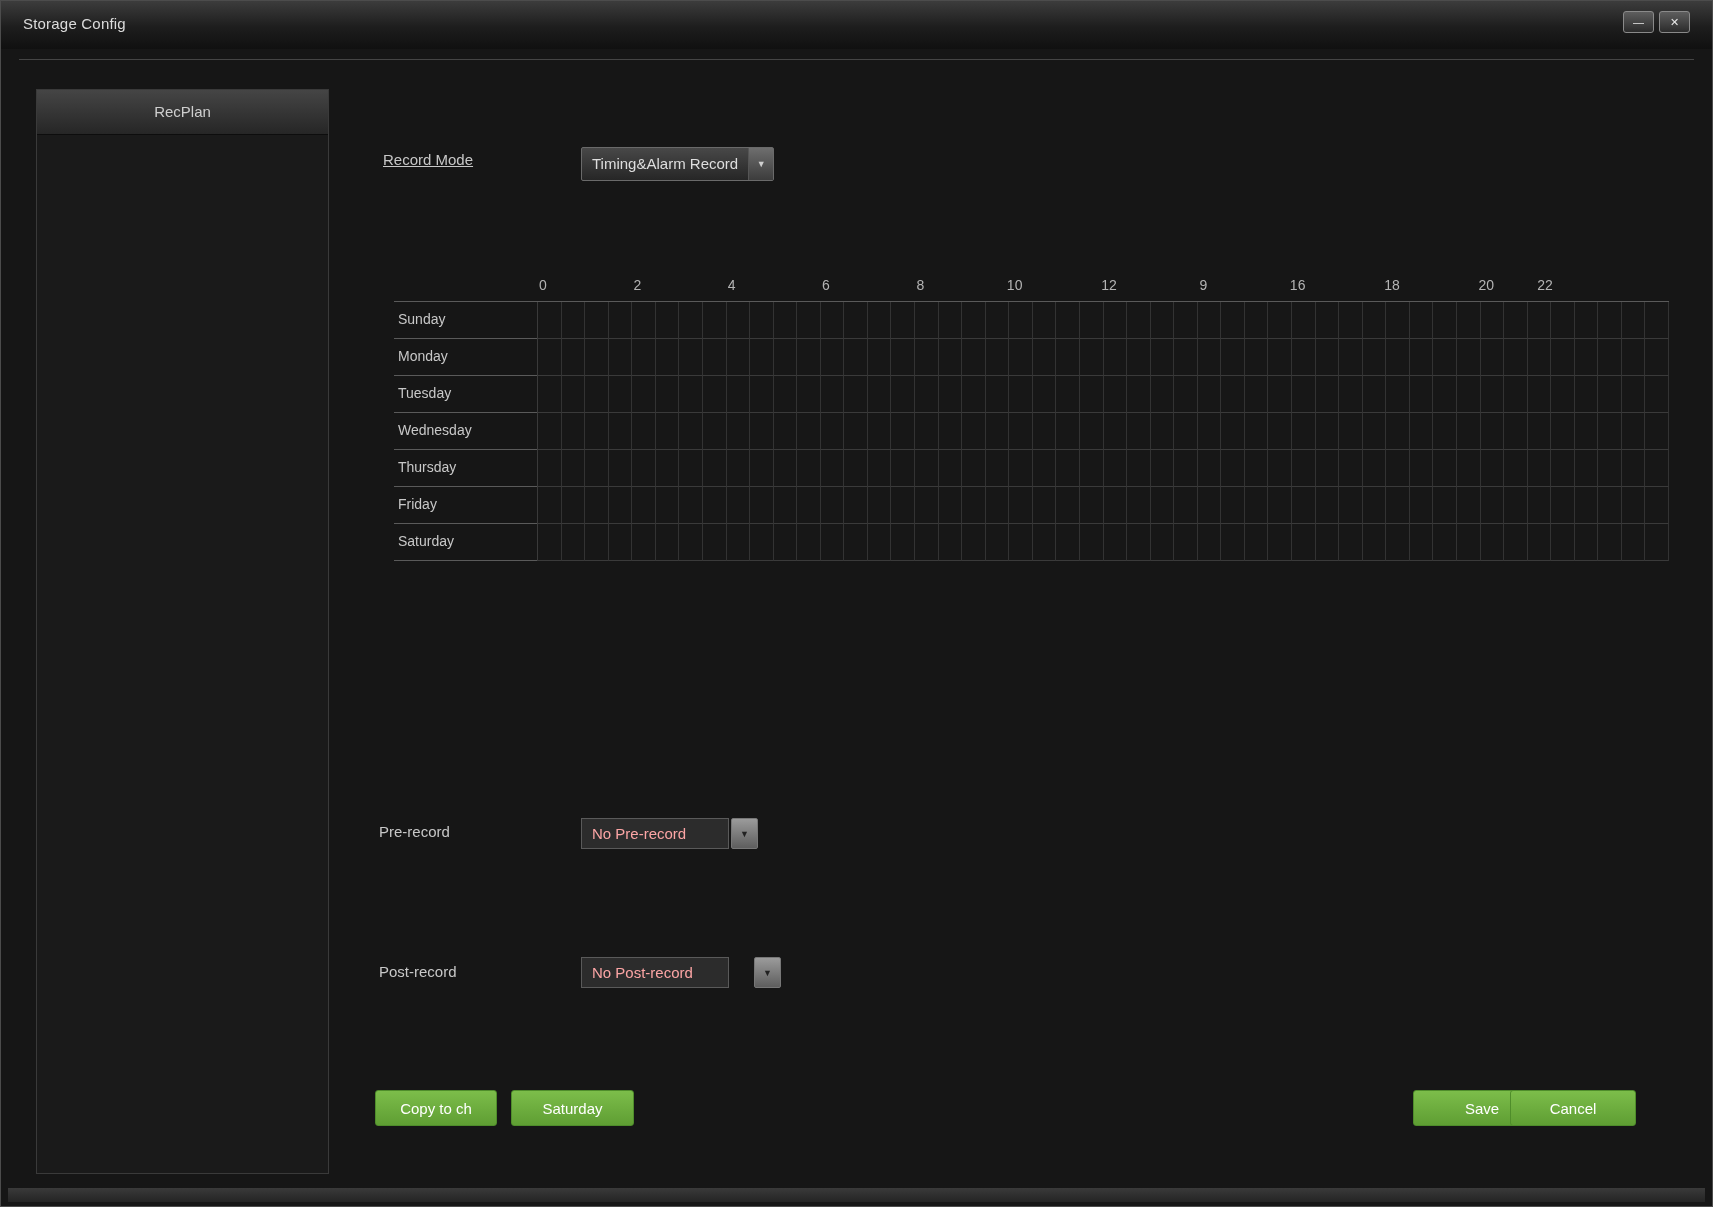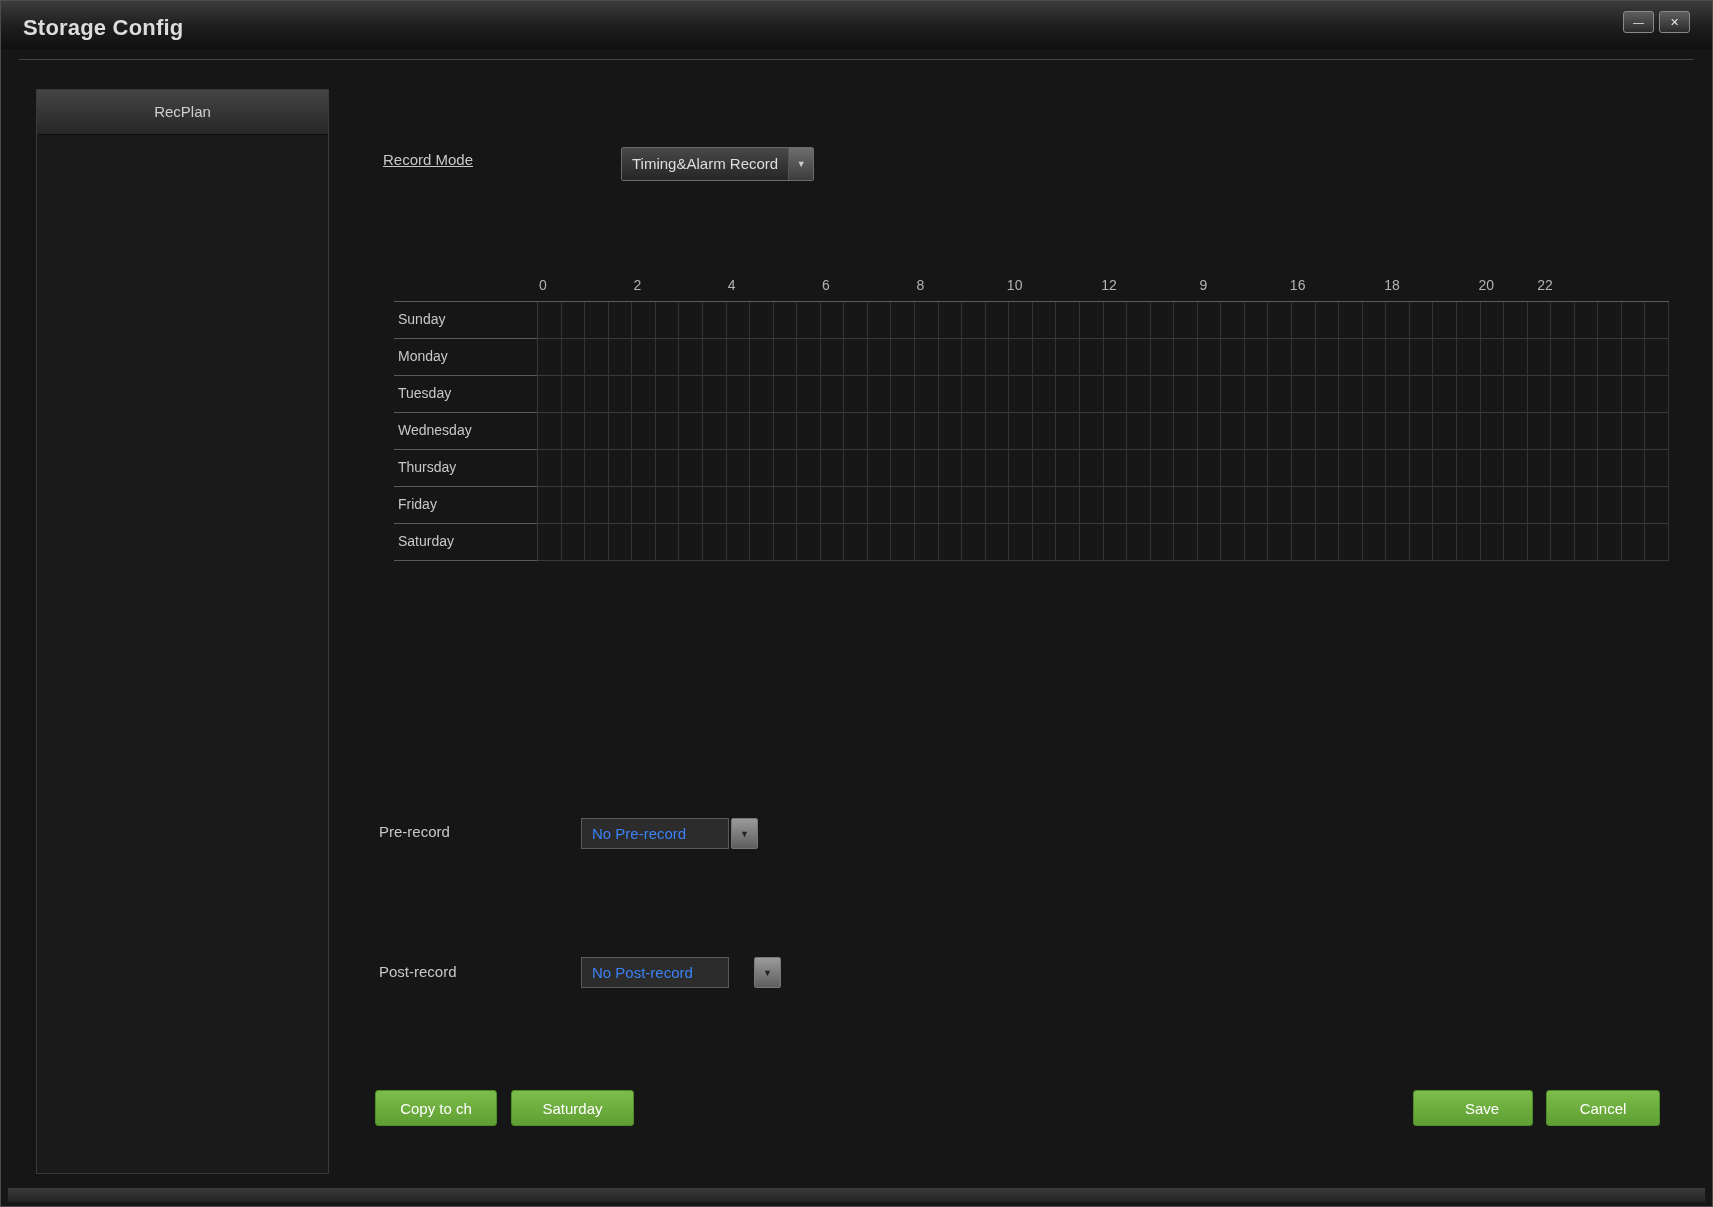--- a/index.html
+++ b/index.html
@@ -1,41 +1,41 @@
 <!DOCTYPE html>
 <html><head>
 <meta charset="utf-8">
 <style>
   html,body{margin:0;padding:0;background:#000;}
   body{width:1713px;height:1207px;font-family:"Liberation Sans", sans-serif;}
   .window{position:relative;width:1713px;height:1207px;background:#161616;border:1px solid #4c4c4c;box-sizing:border-box;overflow:hidden;}
 
   
   .titlebar{position:absolute;left:0;top:0;right:0;height:48px;background:linear-gradient(#3c3c3c,#1d1d1d 55%,#101010);}
-  .title-text{position:absolute;left:22px;top:14px;font-size:22px;font-weight:bold;color:#dcdcdc;letter-spacing:.2px;}
+  .title-text{position:absolute;left:22px;top:14px;font-size:15px;font-weight:normal;color:#dcdcdc;letter-spacing:.2px;}
   .win-btn{position:absolute;top:10px;width:31px;height:22px;background:linear-gradient(#5e5e5e,#2b2b2b);border:1px solid #8a8a8a;border-radius:3px;color:#e8e8e8;font-size:11px;line-height:20px;text-align:center;cursor:pointer;box-sizing:border-box;}
   .win-btn.min{right:58px;}
   .win-btn.close{right:22px;}
   .title-sep{position:absolute;left:18px;right:18px;top:58px;height:1px;background:#454545;}
 
   
   .sidebar{position:absolute;left:35px;top:88px;width:293px;height:1085px;background:#1a1a1a;border:1px solid #3a3a3a;box-sizing:border-box;}
   .sidebar-header{height:44px;background:linear-gradient(#454545,#262626);border-bottom:1px solid #0d0d0d;color:#cfcfcf;font-size:15px;text-align:center;line-height:44px;cursor:pointer;}
 
   
   .field-label{position:absolute;font-size:15px;color:#c8c8c8;}
 
   
-  .dropdown{position:absolute;display:flex;align-items:stretch;height:34px;background:linear-gradient(#484848,#262626);border:1px solid #6a6a6a;border-radius:2px;box-sizing:border-box;cursor:pointer;margin-left:40px;}
+  .dropdown{position:absolute;display:flex;align-items:stretch;height:34px;background:linear-gradient(#484848,#262626);border:1px solid #6a6a6a;border-radius:2px;box-sizing:border-box;cursor:pointer;}
   .dd-text{padding:0 10px;line-height:32px;font-size:15px;color:#dedede;white-space:nowrap;}
   .dd-arrow{width:24px;display:flex;align-items:center;justify-content:center;border-left:1px solid #555;background:linear-gradient(#6e6e6e,#3c3c3c);color:#cfcfcf;font-size:9px;}
 
   
   .combo{position:absolute;display:flex;align-items:stretch;height:31px;cursor:pointer;}
-  .combo .combo-text{width:148px;padding:0 10px;line-height:29px;font-size:15px;color:#3b82f6;background:#2c2c2c;border:1px solid #5a5a5a;box-sizing:border-box;white-space:nowrap;}
+  .combo .combo-text{width:148px;padding:0 10px;line-height:29px;font-size:15px;color:#fca5a5;background:#2c2c2c;border:1px solid #5a5a5a;box-sizing:border-box;white-space:nowrap;}
   .combo .combo-arrow{width:27px;margin-left:2px;display:flex;align-items:center;justify-content:center;background:linear-gradient(#9b9b9b,#5e5e5e);border:1px solid #777;box-sizing:border-box;color:#222;font-size:9px;border-radius:2px;}
 
   
   .schedule{position:absolute;left:393px;top:276px;width:1275px;}
   .hour-header{position:relative;height:24px;margin-left:143px;width:1132px;}
   .hour-label{position:absolute;top:0;transform:translateX(-50%);font-size:14px;color:#b4b4b4;}
   .schedule-rows{border-top:1px solid #5a5a5a;}
   .sched-row{display:flex;height:37px;}
   .day-label{width:143px;box-sizing:border-box;border-bottom:1px solid #5a5a5a;color:#c8c8c8;font-size:14px;line-height:34px;padding-left:4px;}
   .cells{display:flex;width:1132px;box-sizing:border-box;border-left:1px solid #3a3a3a;}
@@ -471,16 +471,16 @@
 
   <div class="field-label" style="left:378px;top:962px;">Post-record</div>
   <div class="combo" style="left:580px;top:956px;gap:23px;">
     <span class="combo-text">No Post-record</span>
     <span class="combo-arrow">▼</span>
   </div>
 
   <button class="btn" style="left:374px;top:1089px;width:122px;">Copy to ch</button>
   <button class="btn" style="left:510px;top:1089px;width:123px;">Saturday</button>
   <button class="btn" style="left:1412px;top:1089px;width:120px;padding-left:24px;">Save</button>
-  <button class="btn" style="left:1545px;top:1089px;width:114px;">Cancel</button>
+  <button class="btn" style="left:1509px;top:1089px;width:126px;">Cancel</button>
 
   <div class="statusbar"></div>
 </div>
 
 </body></html>

